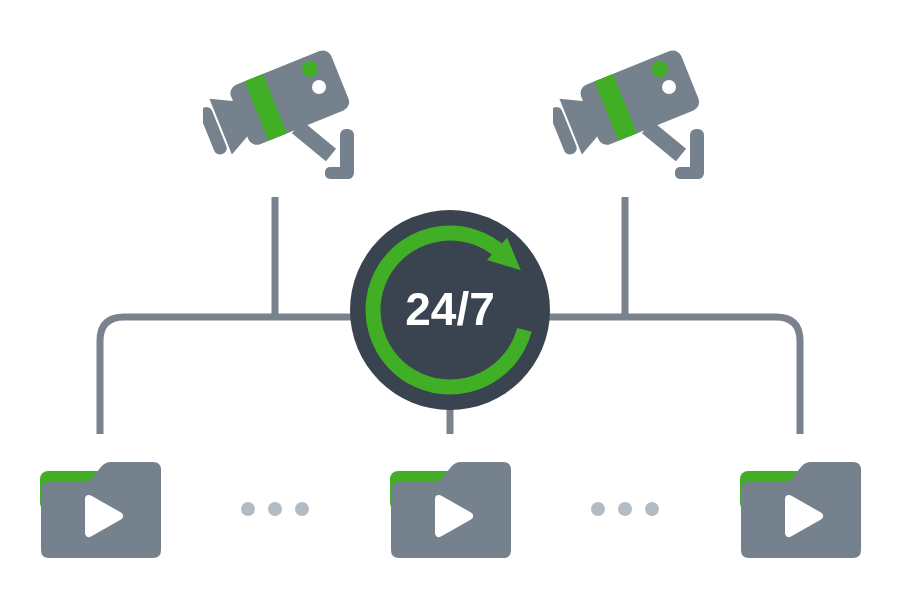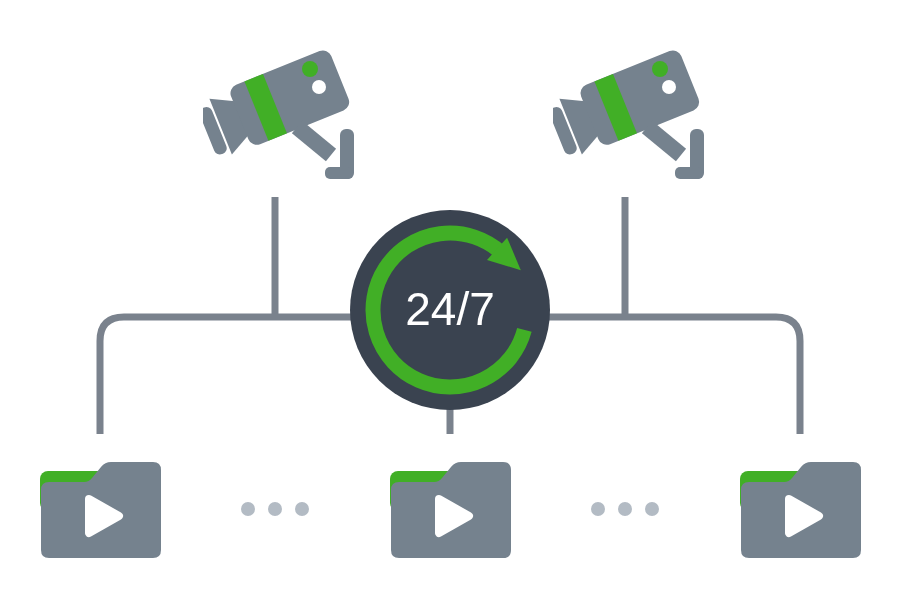--- a/index.html
+++ b/index.html
@@ -32,21 +32,21 @@
     width: 200px; height: 200px;
     background: var(--dark);
     border-radius: 50%;
     z-index: 3;
   }
   .loop-badge .arc { position: absolute; left: 0; top: 0; }
   .loop-label {
     position: absolute; inset: 0;
     display: flex; align-items: center; justify-content: center;
     color: var(--white);
-    font-size: 46px; font-weight: 400;
+    font-size: 46px; font-weight: 700;
     letter-spacing: 0px;
     padding-bottom: 2px;
   }
 
   .folder { position: absolute; width: 128px; height: 96px; z-index: 2; }
   .folder-1 { left: 37px;  top: 462px; }
   .folder-2 { left: 387px; top: 462px; }
   .folder-3 { left: 737px; top: 462px; }
 
   .dots {

